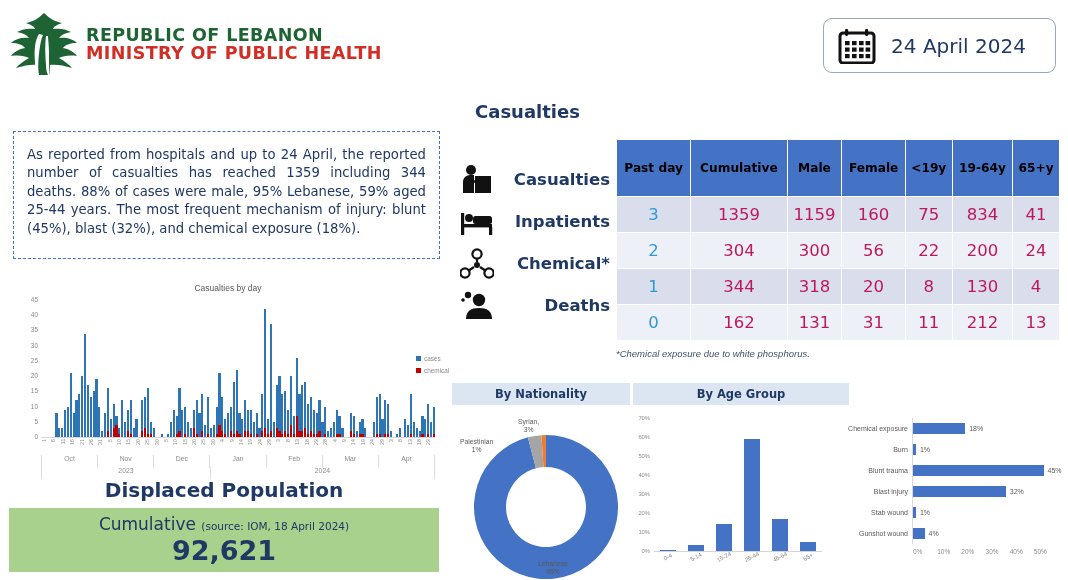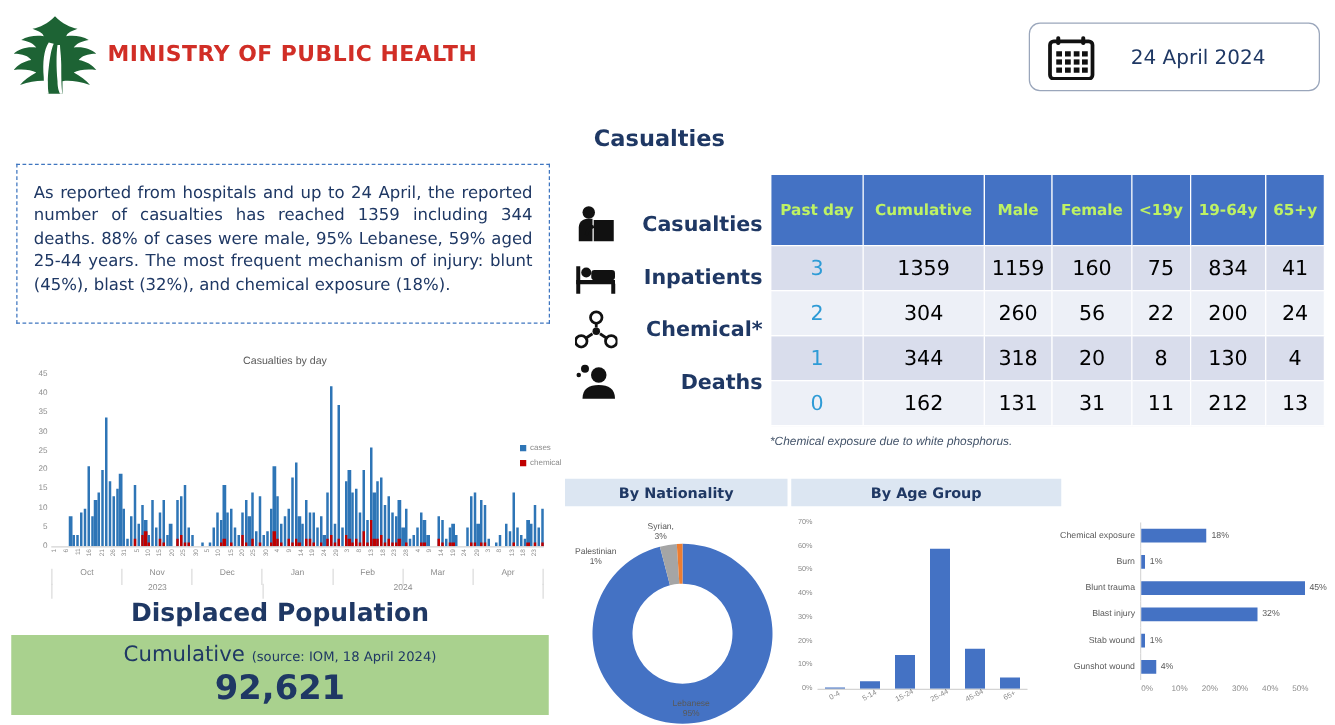--- a/index.html
+++ b/index.html
@@ -25,21 +25,21 @@
     text-align: center; font-size: 33px; color: #8B4513;
     font-family: "DejaVu Sans", sans-serif; letter-spacing: -.2px;
   }
 
   .date-badge {
     position: absolute; left: 823px; top: 18px; width: 233px; height: 55px;
     border: 1.3px solid #9aa6bb; border-radius: 9px; background: #fff;
     display: flex; align-items: center; padding: 0 14px;
   }
   .cal-icon { width: 38px; height: 36px; flex: none; }
-  .date-text { flex: 1; text-align: center; font-size: 16px; color: #1F3864; font-family: "DejaVu Sans", sans-serif; }
+  .date-text { flex: 1; text-align: center; font-size: 20px; color: #1F3864; font-family: "DejaVu Sans", sans-serif; }
 
   
   .narrative {
     position: absolute; left: 13px; top: 131px; width: 427px; height: 128px;
     border: 1.4px dashed #3f76c0; padding: 14px 13px 0 13px;
   }
   .narrative p {
     font-size: 13.2px; line-height: 18.4px; color: #1F3864;
     text-align: justify; font-family: "DejaVu Sans", sans-serif;
   }
@@ -87,26 +87,26 @@
   }
 
   
   .rowlabels { position: absolute; left: 452px; top: 158px; width: 158px; }
   .rowlabel { height: 42px; display: flex; align-items: center; justify-content: flex-end; }
   .rl-icon { width: 34px; height: 32px; position: absolute; left: 8px; }
   .rl-text { font-size: 16.5px; font-weight: bold; color: #1F3864; font-family: "DejaVu Sans", sans-serif; }
 
   .cas-table { position: absolute; left: 616px; top: 139px; width: 444px; border-collapse: collapse; }
   .cas-table th {
-    background: #4472C4; color: #bef264; font-size: 12.2px; font-weight: bold;
+    background: #4472C4; color: #000000; font-size: 12.2px; font-weight: bold;
     padding: 21px 2px; border: 1.5px solid #fff; font-family: "DejaVu Sans", sans-serif;
   }
   .cas-table td {
     font-size: 16.5px; text-align: center; padding: 8px 2px;
-    border: 1.5px solid #fff; color: #000000; font-family: "DejaVu Sans", sans-serif;
+    border: 1.5px solid #fff; color: #be185d; font-family: "DejaVu Sans", sans-serif;
   }
   .cas-table tr.odd td { background: #D9DDEC; }
   .cas-table tr.even td { background: #EDF0F7; }
   .cas-table td.pastday { color: #2E9BD6; }
   .footnote { position: absolute; left: 616px; top: 348px; font-size: 9.5px; font-style: italic; color: #44546A; }
 
   
   .panels { position: absolute; left: 452px; top: 383px; width: 608px; height: 22px; display: flex; gap: 3px; font-weight: bold; }
   .panel-hd {
     background: #DCE6F2; color: #1F3864; font-size: 11.5px;
@@ -144,20 +144,21 @@
 <body>
 
 <div class="header">
   <div class="logo-block">
     <svg class="cedar" viewBox="0 0 72 68">
       <path fill="#1D6334" d="M36 3 C30 9 24 12 18 13 C23 15 26 16 27 19 C21 18 14 19 9 22 C15 23 19 25 21 28 C14 27 7 29 3 33 C10 33 15 35 17 38 C11 39 6 42 3 46 C11 45 17 46 21 48 C16 51 11 54 8 58 C17 55 25 54 30 55 L30 65 L42 65 L42 55 C47 54 55 55 64 58 C61 54 56 51 51 48 C55 46 61 45 69 46 C66 42 61 39 55 38 C57 35 62 33 69 33 C65 29 58 27 51 28 C53 25 57 23 63 22 C58 19 51 18 45 19 C46 16 49 15 54 13 C48 12 42 9 36 3 Z"></path>
       <path fill="#ffffff" d="M31 24 C27 30 26 40 27 52 C27 58 28 62 29 65 L31 65 C30 60 30 52 31 44 C32 36 33 29 35 25 Z"></path>
       <path fill="#ffffff" d="M38 26 C37 33 37 44 38 55 C38 60 39 63 40 65 L42 65 C41 60 41 50 41 42 C41 35 40 29 40 26 Z"></path>
     </svg>
     <div class="logo-text">
+      <div class="logo-l1">REPUBLIC OF LEBANON</div>
       <div class="logo-l2">MINISTRY OF PUBLIC HEALTH</div>
     </div>
   </div>
 
 
   <div class="date-badge">
     <svg class="cal-icon" viewBox="0 0 38 36">
       <rect x="7" y="1" width="3.2" height="7" rx="1.4" fill="#111"></rect>
       <rect x="27" y="1" width="3.2" height="7" rx="1.4" fill="#111"></rect>
       <rect x="2" y="5" width="34" height="30" rx="3" fill="none" stroke="#111" stroke-width="3"></rect>
@@ -818,21 +819,21 @@
         <td>1359</td>
         <td>1159</td>
         <td>160</td>
         <td>75</td>
         <td>834</td>
         <td>41</td>
       </tr>
       <tr class="even">
         <td class="pastday">2</td>
         <td>304</td>
-        <td>260</td>
+        <td>300</td>
         <td>56</td>
         <td>22</td>
         <td>200</td>
         <td>24</td>
       </tr>
       <tr class="odd">
         <td class="pastday">1</td>
         <td>344</td>
         <td>318</td>
         <td>20</td>

